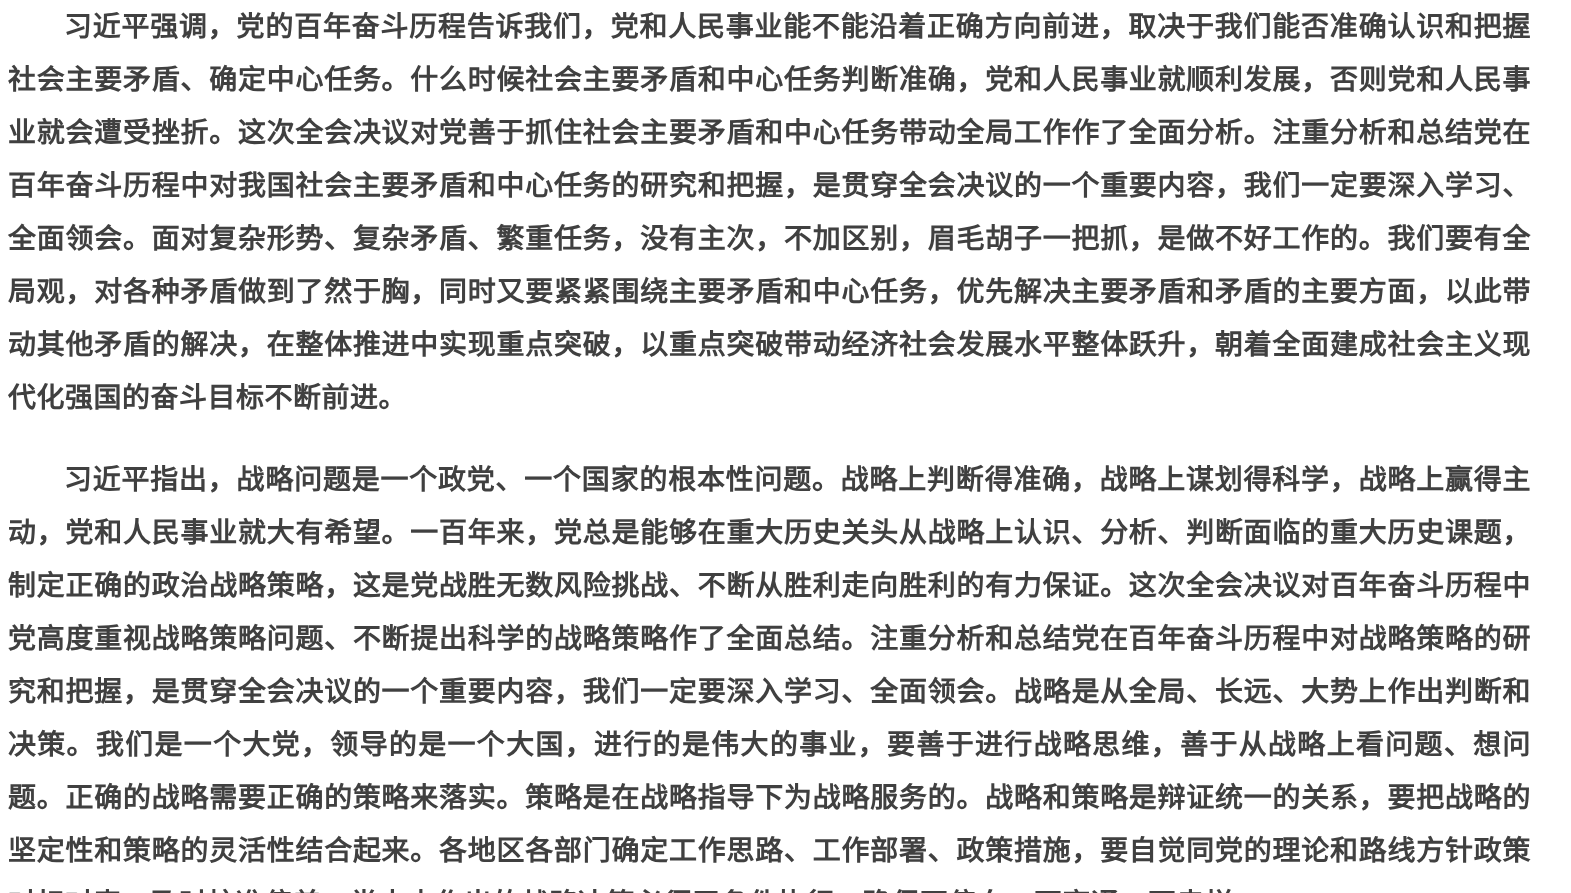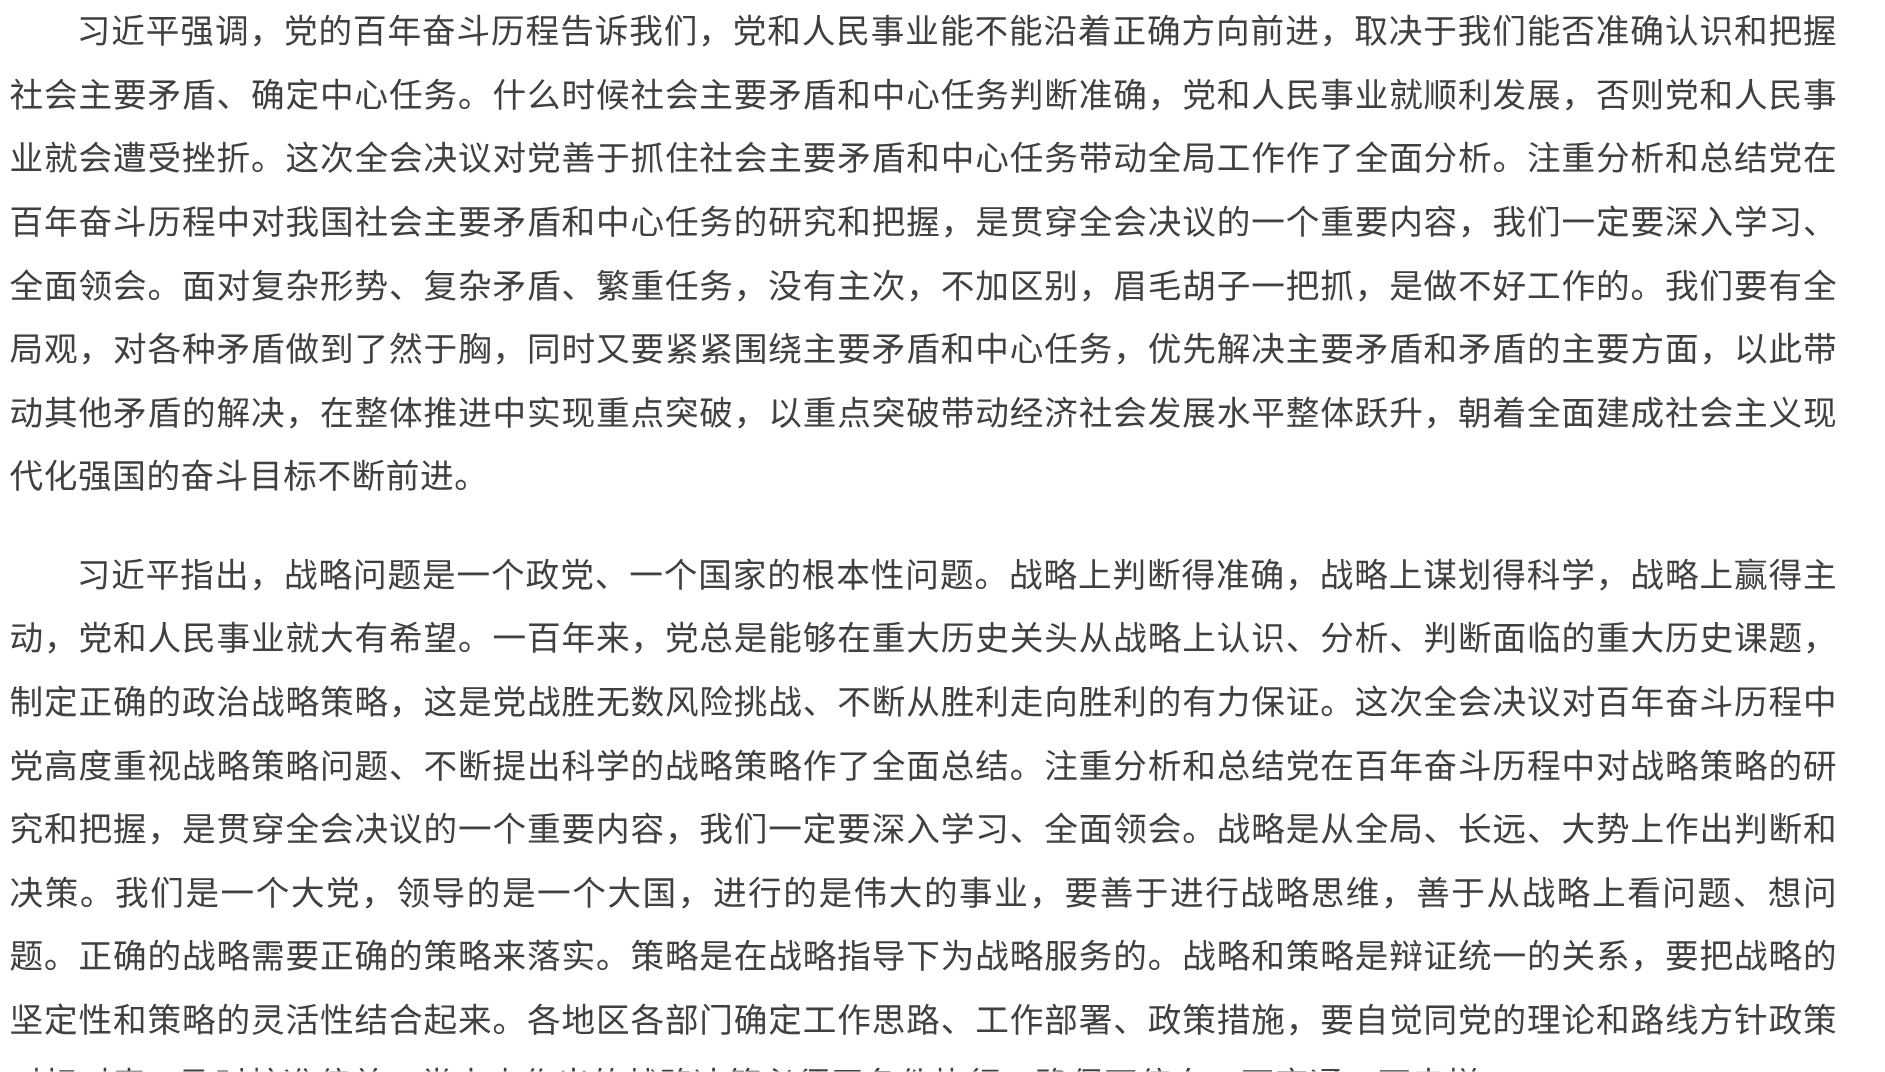--- a/index.html
+++ b/index.html
@@ -19,20 +19,21 @@
     padding: 0 40px 20px 8px;
     color: #404040;
     font-size: 28px;
     line-height: 53px;
     text-align: justify;
     letter-spacing: 0.5px;
   }
   .article-body p {
     margin: 0 0 29px 0;
     text-indent: 2em;
+    font-weight: bold;
   }
   .article-body p:last-child {
     margin-bottom: 0;
   }
 </style>
 </head>
 <body>
 
 <div class="article-body">
   <p>习近平强调，党的百年奋斗历程告诉我们，党和人民事业能不能沿着正确方向前进，取决于我们能否准确认识和把握社会主要矛盾、确定中心任务。什么时候社会主要矛盾和中心任务判断准确，党和人民事业就顺利发展，否则党和人民事业就会遭受挫折。这次全会决议对党善于抓住社会主要矛盾和中心任务带动全局工作作了全面分析。注重分析和总结党在百年奋斗历程中对我国社会主要矛盾和中心任务的研究和把握，是贯穿全会决议的一个重要内容，我们一定要深入学习、全面领会。面对复杂形势、复杂矛盾、繁重任务，没有主次，不加区别，眉毛胡子一把抓，是做不好工作的。我们要有全局观，对各种矛盾做到了然于胸，同时又要紧紧围绕主要矛盾和中心任务，优先解决主要矛盾和矛盾的主要方面，以此带动其他矛盾的解决，在整体推进中实现重点突破，以重点突破带动经济社会发展水平整体跃升，朝着全面建成社会主义现代化强国的奋斗目标不断前进。</p>

